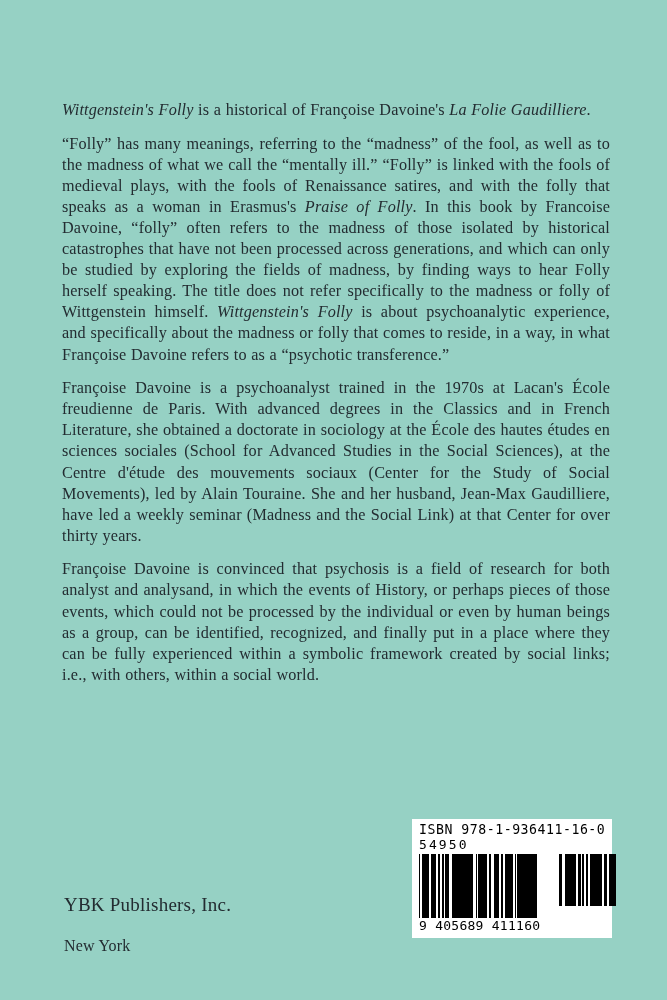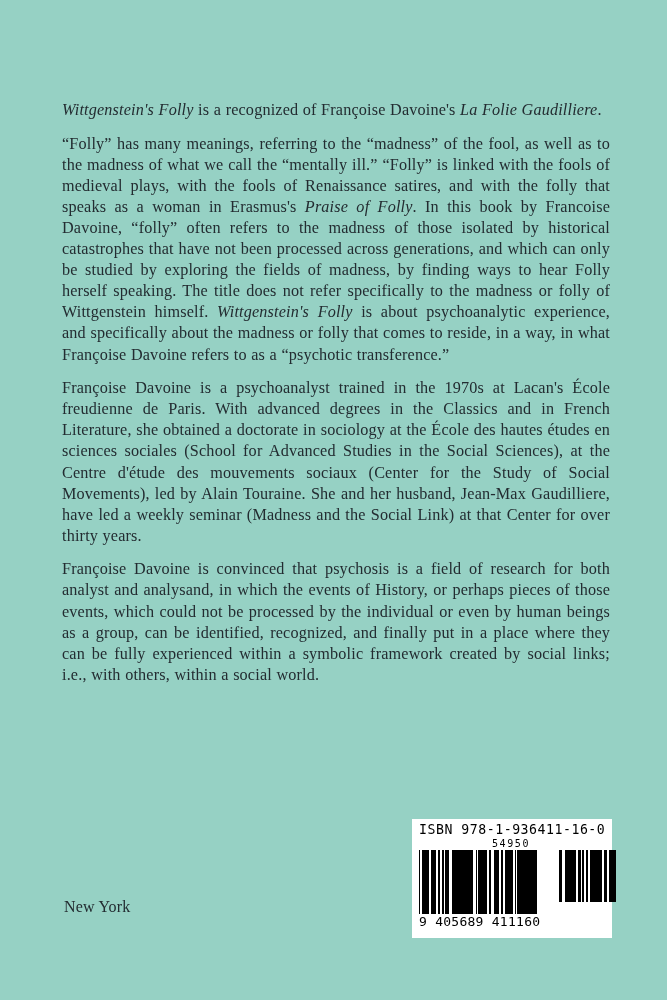--- a/index.html
+++ b/index.html
@@ -53,22 +53,21 @@
   }
   .imprint-name {
     font-size: 19px;
     letter-spacing: 0.012em;
     display: block;
   }
   .imprint-city {
     font-size: 16px;
     letter-spacing: 0.012em;
     display: block;
-    margin-top: 4px;
-    text-align: center;
+    margin-top: 18px;
   }
 
   
   .barcode-panel {
     position: absolute;
     left: 412px;
     top: 819px;
     width: 200px;
     height: 119px;
     background: #ffffff;
@@ -79,24 +78,24 @@
     font-family: "DejaVu Sans Mono", "Liberation Mono", monospace;
     font-size: 13.2px;
     color: #000;
     letter-spacing: 0.04em;
     text-align: right;
     line-height: 1.05;
     white-space: nowrap;
   }
   .price-line {
     font-family: "DejaVu Sans Mono", "Liberation Mono", monospace;
-    font-size: 10px;
+    font-size: 13px;
     color: #000;
     letter-spacing: 0.16em;
-    text-align: center;
+    text-align: left;
     line-height: 1.15;
     padding-right: 2px;
     margin-top: 1px;
   }
   .bars-row {
     display: flex;
     align-items: flex-start;
     margin-top: 1px;
     height: 64px;
   }
@@ -127,27 +126,28 @@
     width: 139px;
     white-space: nowrap;
   }
 </style>
 </head>
 <body style="background: rgb(150, 209, 196); color: rgb(35, 44, 49);">
 
 <div class="cover" style="background: rgb(150, 209, 196);">
 
   <div class="blurb">
-    <p class="para"><i>Wittgenstein's Folly</i><span> is a recognized of Françoise Davoine's </span><i>La Folie Gaudilliere</i><span>.</span></p>
+    <p class="para"><i>Wittgenstein's Folly</i><span> is a historical of Françoise Davoine's </span><i>La Folie Gaudilliere</i><span>.</span></p>
     <p class="para"><span>“Folly” has many meanings, referring to the “madness” of the fool, as well as to the madness of what we call the “mentally ill.” “Folly” is linked with the fools of medieval plays, with the fools of Renaissance satires, and with the folly that speaks as a woman in Erasmus's </span><i>Praise of Folly</i><span>. In this book by Francoise Davoine, “folly” often refers to the madness of those isolated by historical catastrophes that have not been processed across generations, and which can only be studied by exploring the fields of madness, by finding ways to hear Folly herself speaking. The title does not refer specifically to the madness or folly of Wittgenstein himself. </span><i>Wittgenstein's Folly</i><span> is about psychoanalytic experience, and specifically about the madness or folly that comes to reside, in a way, in what Françoise Davoine refers to as a “psychotic transference.”</span></p>
     <p class="para"><span>Françoise Davoine is a psychoanalyst trained in the 1970s at Lacan's École freudienne de Paris. With advanced degrees in the Classics and in French Literature, she obtained a doctorate in sociology at the École des hautes études en sciences sociales (School for Advanced Studies in the Social Sciences), at the Centre d'étude des mouvements sociaux (Center for the Study of Social Movements), led by Alain Touraine.  She and her husband, Jean-Max Gaudilliere, have led a weekly seminar (Madness and the Social Link) at that Center for over thirty years.</span></p>
     <p class="para"><span>Françoise Davoine is convinced that psychosis is a field of research for both analyst and analysand, in which the events of History, or perhaps pieces of those events, which could not be processed by the individual or even by human beings as a group, can be identified, recognized, and finally put in a place where they can be fully experienced within a symbolic framework created by social links; i.e., with others, within a social world.</span></p>
   </div>
 
   <div class="imprint">
+    <span class="imprint-name">YBK Publishers, Inc.</span>
     <span class="imprint-city">New York</span>
   </div>
 
   <div class="barcode-panel">
     <div class="isbn-line">ISBN 978-1-936411-16-0</div>
     <div class="price-line">54950</div>
     <div class="bars-row">
       <div class="bars-main">
           <div class="bar" style="width:1px;background:#000000"></div>
           <div class="bar" style="width:2px;background:transparent"></div>

